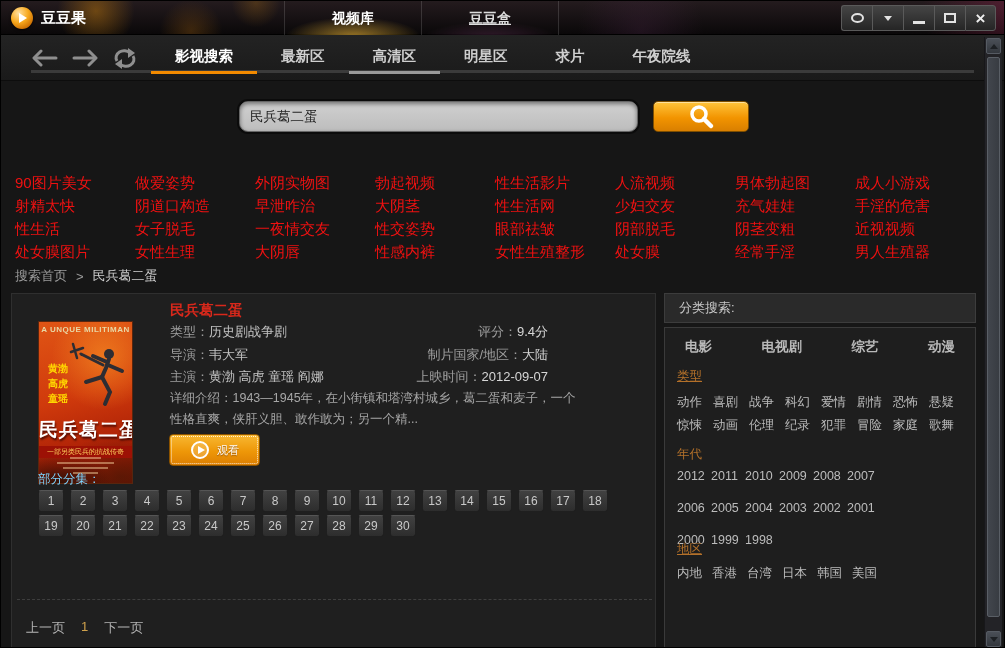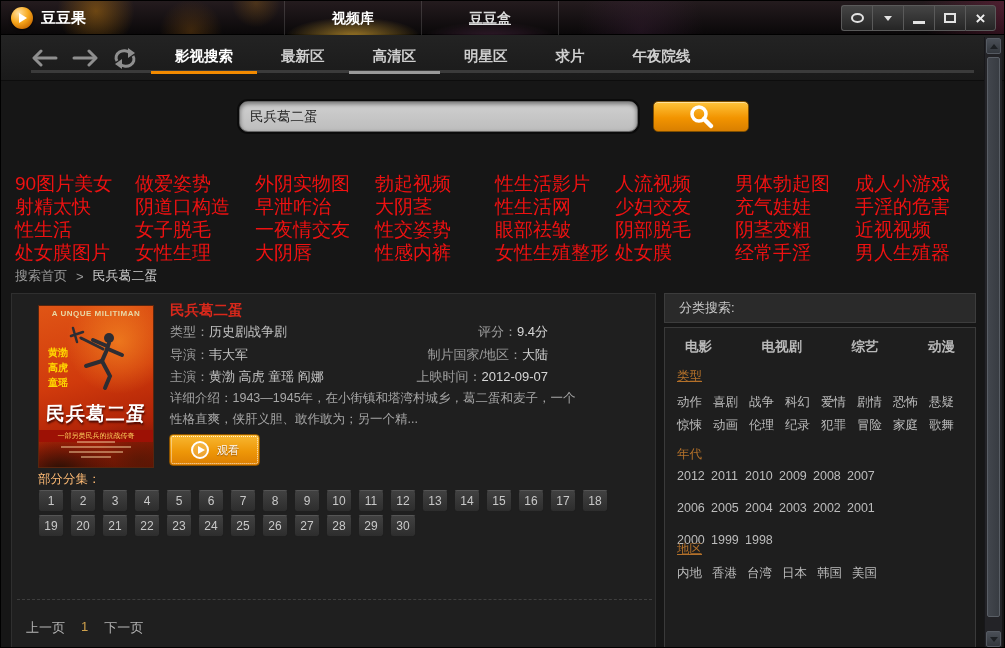--- a/index.html
+++ b/index.html
@@ -51,29 +51,29 @@
 
 .search-input{position:absolute;left:238px;top:100px;width:399px;height:31px;border-radius:9px;border:1px solid #666;
  background:linear-gradient(#d0d0d0,#bdbdbd);box-shadow:inset 0 2px 4px rgba(0,0,0,.45),0 0 0 2px #0b0b0b;
  color:#222;font-size:13.5px;padding:0 10px;outline:none;font-family:inherit}
 .search-btn{position:absolute;left:652px;top:100px;width:96px;height:31px;border-radius:5px;border:1px solid #7e4e00;
  background:linear-gradient(#ffc43c,#f29400 55%,#d97f00);box-shadow:inset 0 1px 0 rgba(255,255,255,.5);
  display:flex;align-items:center;justify-content:center;cursor:pointer}
 
 
 .hot-links{position:absolute;left:14px;top:171px;display:grid;grid-template-rows:repeat(4,23px);grid-auto-flow:column;grid-auto-columns:120px;align-items:center}
-.hot-link{color:#ee1111;font-size:19px;cursor:pointer;white-space:nowrap}
+.hot-link{color:#ee1111;font-size:15px;cursor:pointer;white-space:nowrap}
 
 
 .breadcrumb{position:absolute;left:14px;top:266px;font-size:13px;color:#9c9c9c;display:flex;gap:9px;align-items:center}
 .bc-current{color:#cfcfcf}
 
 
 .main-panel{position:absolute;left:10px;top:292px;width:645px;height:356px;background:#1f1f1f;border:1px solid #2f2f2f}
-.poster{position:absolute;left:26px;top:11px;width:116px;height:163px;overflow:hidden;cursor:pointer;border:1px solid #58250e;
+.poster{position:absolute;left:26px;top:27px;width:95px;height:163px;overflow:hidden;cursor:pointer;border:1px solid #58250e;
  background:
   radial-gradient(ellipse 80px 50px at 18% 102%, rgba(35,15,5,.95), transparent 70%),
   radial-gradient(ellipse 90px 60px at 88% 96%, rgba(70,25,5,.6), transparent 70%),
   radial-gradient(circle 70px at 70% 22%, rgba(255,160,40,.55), transparent 75%),
   linear-gradient(165deg,#e05515,#d03a0c 45%,#a81e06 80%,#701203)}
 .p-top{position:absolute;top:3px;width:100%;text-align:center;font-size:8px;letter-spacing:.5px;color:#e8d8a6;font-weight:bold;white-space:nowrap}
 .p-names{position:absolute;left:9px;top:39px}
 .p-name{display:block;color:#ffd800;font-size:10px;font-weight:bold;line-height:15px}
 .p-soldier{position:absolute;left:30px;top:16px}
 .p-title{position:absolute;left:0;top:95px;width:100%;text-align:center;color:#fff;font-size:19px;font-weight:bold;letter-spacing:1px;transform:skewX(-3deg);text-shadow:1px 2px 2px rgba(40,0,0,.8);white-space:nowrap}
@@ -86,21 +86,21 @@
 .m-row .val{color:#c3c3c3}
 .r1{top:29px}.r2{top:52px}.r3{top:74px}
 .r-row{position:absolute;right:107px;text-align:left;font-size:13px;color:#9f9f9f;white-space:nowrap}
 .r-row .val{color:#d6d6d6}
 .intro{position:absolute;left:158px;font-size:12.5px;color:#a6a6a6;white-space:nowrap}
 .i1{top:96px}.i2{top:117px}
 .watch-btn{position:absolute;left:157px;top:140px;width:91px;height:32px;border-radius:4px;border:1px solid #8a5200;
  background:linear-gradient(#f8b832,#ee9708 55%,#dd7f02);outline:1px dotted rgba(255,255,255,.8);outline-offset:-3px;
  display:flex;align-items:center;justify-content:center;gap:7px;cursor:pointer}
 .watch-label{color:#fff;font-size:11px;font-weight:normal;text-shadow:0 1px 1px rgba(120,60,0,.8)}
-.eps-label{position:absolute;left:26px;top:177px;color:#fdba74;font-size:12.5px}
+.eps-label{position:absolute;left:26px;top:177px;color:#7dd3fc;font-size:12.5px}
 .eps{position:absolute;left:26px;top:196px;display:grid;grid-template-columns:repeat(18,32px);row-gap:3px}
 .ep{width:26px;height:22px;display:flex;align-items:center;justify-content:center;font-size:12px;color:#c9c9c9;
  background:linear-gradient(#414141,#2d2d2d);border:1px solid #1f1f1f;border-top-color:#555;border-radius:3px;cursor:pointer}
 .sep{position:absolute;left:5px;top:305px;width:635px;border-top:1px dashed #3e3e3e}
 .pagination{position:absolute;left:14px;top:325px;display:flex;gap:16px;font-size:13px;color:#b3b3b3}
 .pagination span{cursor:pointer}
 .page-current{color:#cfa14c}
 
 
 .sidebar{position:absolute;left:663px;top:292px;width:312px;height:356px}

